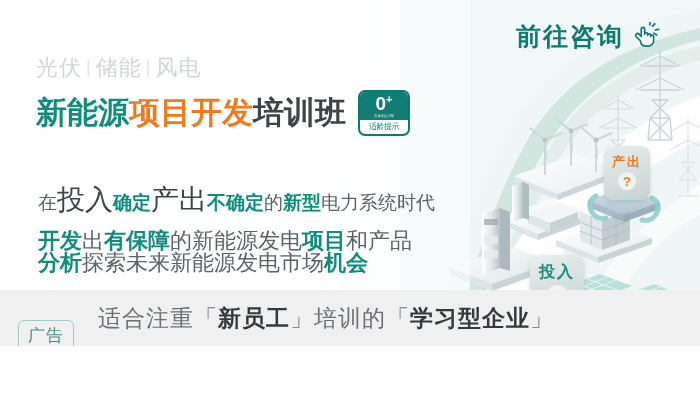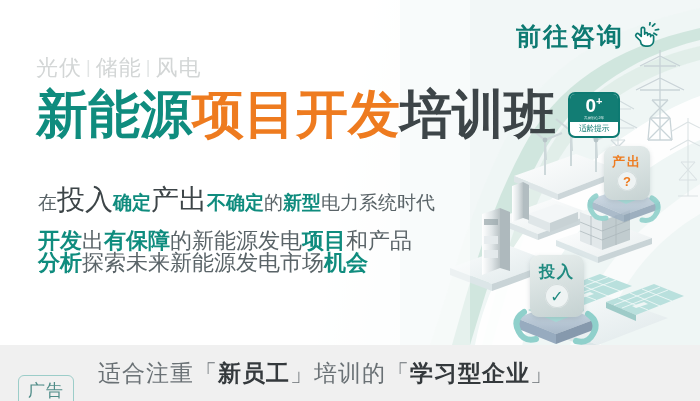--- a/index.html
+++ b/index.html
@@ -7,21 +7,21 @@
     padding: 0;
     background: #ffffff;
   }
   body {
     font-family: "Liberation Sans", "DejaVu Sans", sans-serif;
   }
 
   .ad-banner {
     position: relative;
     width: 700px;
-    height: 401px;
+    height: 346px;
     overflow: hidden;
     background: #ffffff;
     box-sizing: border-box;
   }
 
   
   .bg-art {
     position: absolute;
     inset: 0;
     overflow: hidden;
@@ -70,21 +70,21 @@
   .headline-row {
     position: absolute;
     top: 88px;
     left: 36px;
     display: flex;
     align-items: center;
     gap: 12px;
     z-index: 6;
   }
   .headline {
-    font-size: 52px;
+    font-size: 31px;
     font-weight: bold;
     letter-spacing: 0px;
     white-space: nowrap;
     line-height: 1;
   }
   .h-teal   { color: #0f8c7e; }
   .h-orange { color: #ee7b1f; }
   .h-dark   { color: #3d4548; }
 
   

